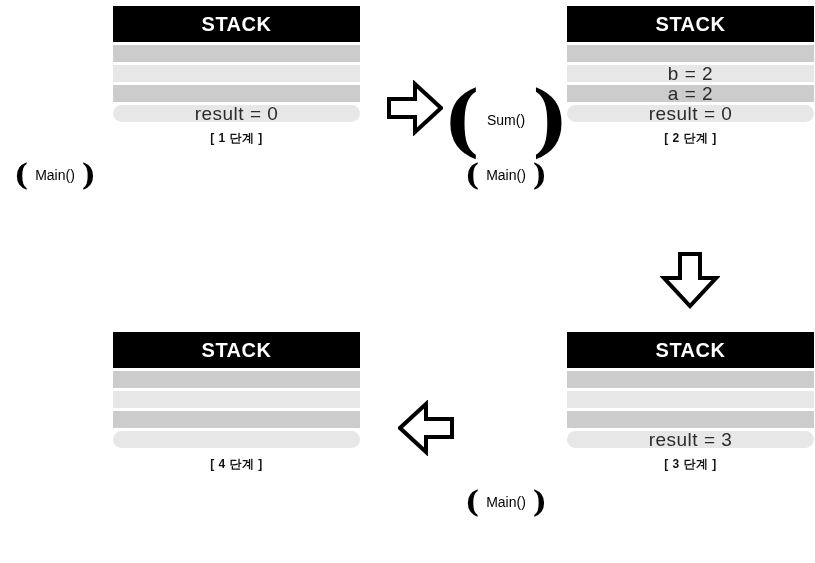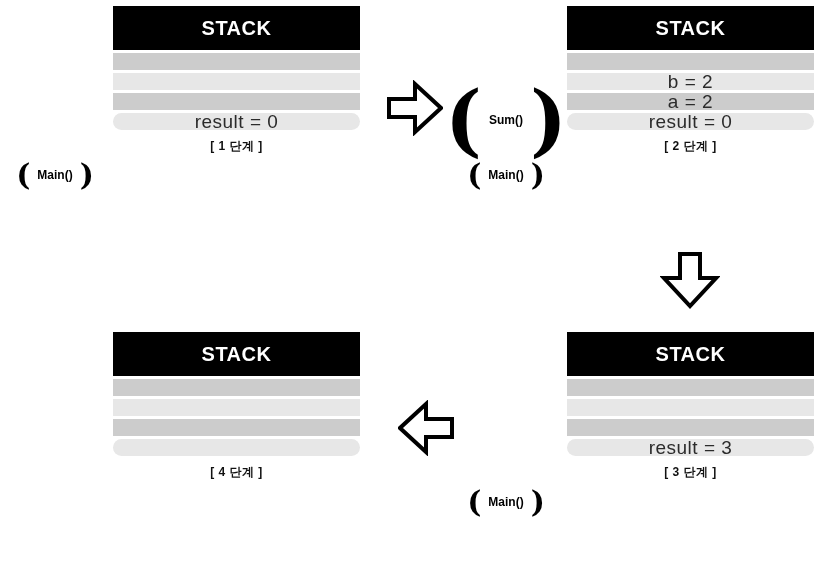--- a/index.html
+++ b/index.html
@@ -14,21 +14,21 @@
     font-family: "Liberation Sans", "DejaVu Sans", sans-serif;
     overflow: hidden;
   }
 
   
   .stack-panel {
     position: absolute;
     width: 247px;
   }
   .stack-header {
-    height: 44px;
+    height: 36px;
     background: #000000;
     color: #ffffff;
     font-size: 20px;
     font-weight: bold;
     letter-spacing: 0.5px;
     display: flex;
     align-items: center;
     justify-content: center;
     box-sizing: border-box;
   }
@@ -68,22 +68,22 @@
     color: #000000;
     box-sizing: border-box;
   }
   .brk {
     font-family: "DejaVu Serif", serif;
     font-weight: bold;
     line-height: 0.85;
     display: inline-block;
   }
   .frame-name {
-    font-size: 12px;
-    font-weight: bold;
+    font-size: 14px;
+    font-weight: normal;
     padding: 0 7px;
     white-space: nowrap;
   }
   .brk-small { font-size: 30px; }
   .brk-tall  { font-size: 78px; }
 
   
   .arrow {
     position: absolute;
   }

